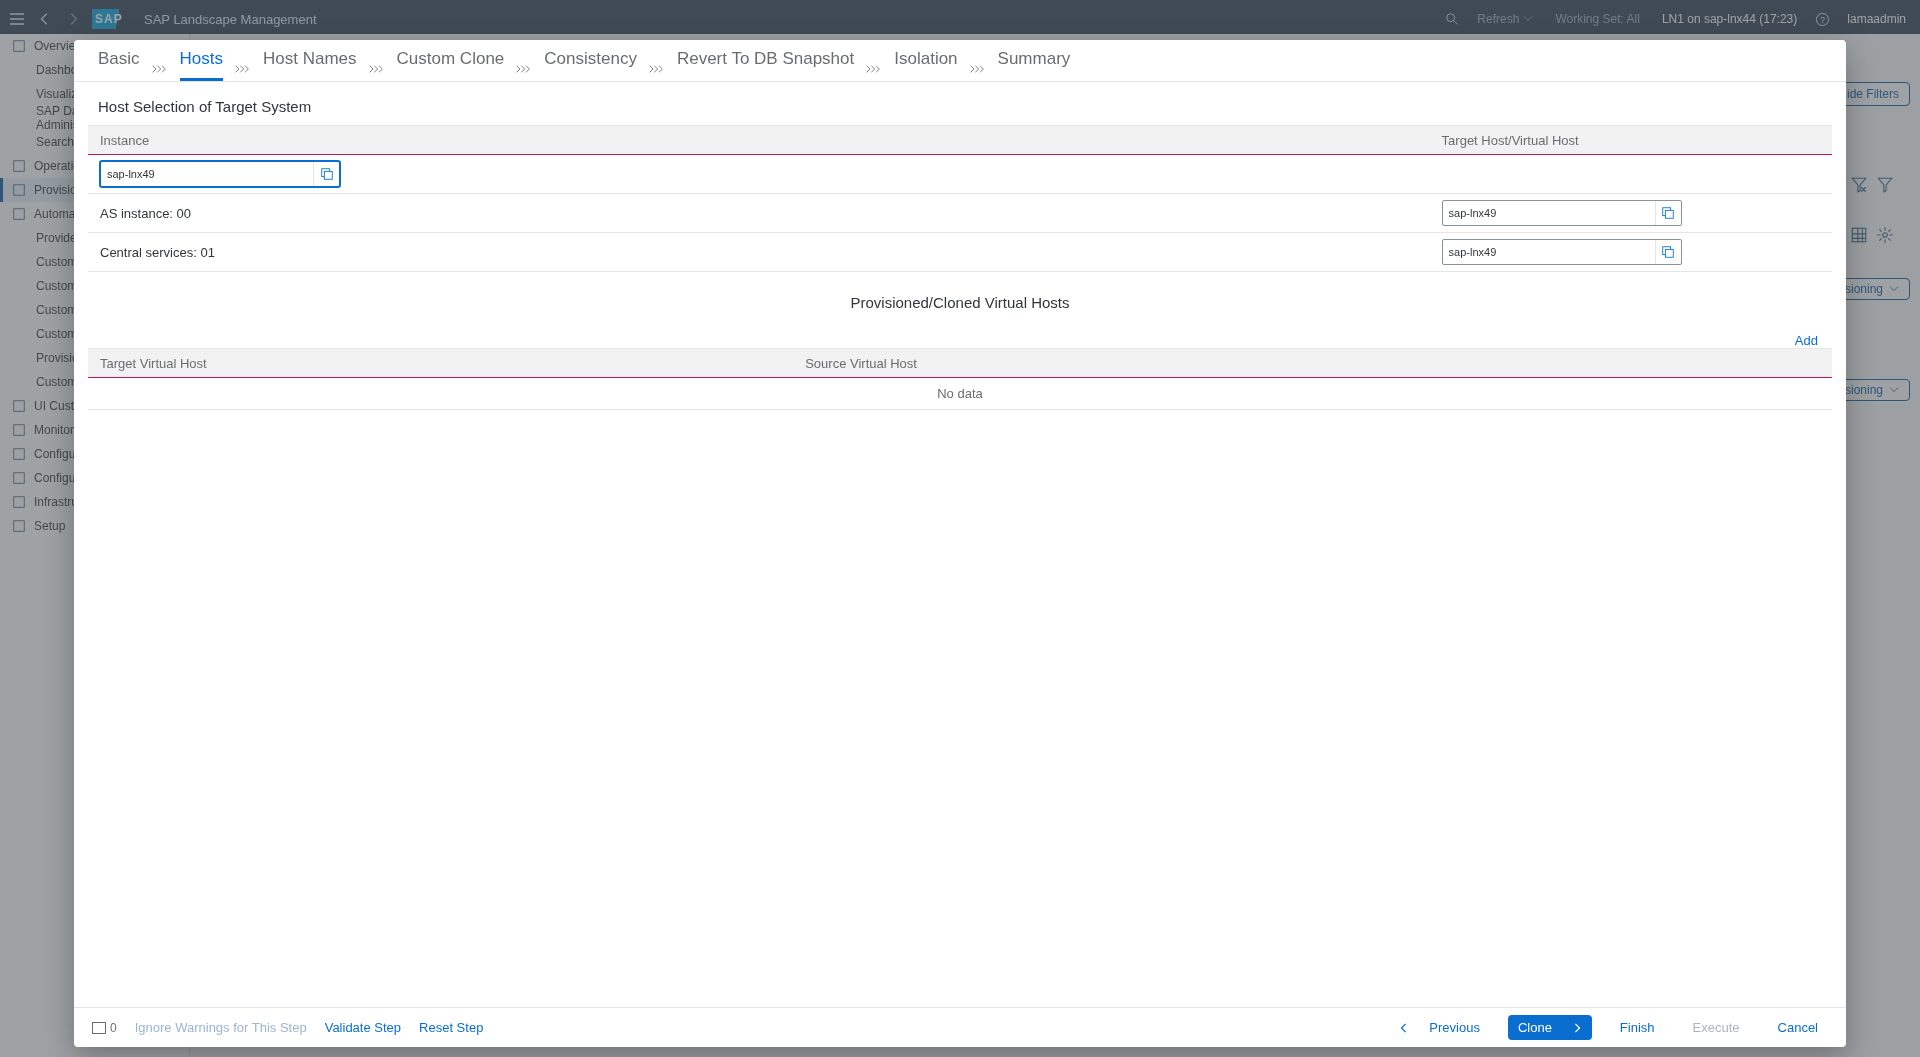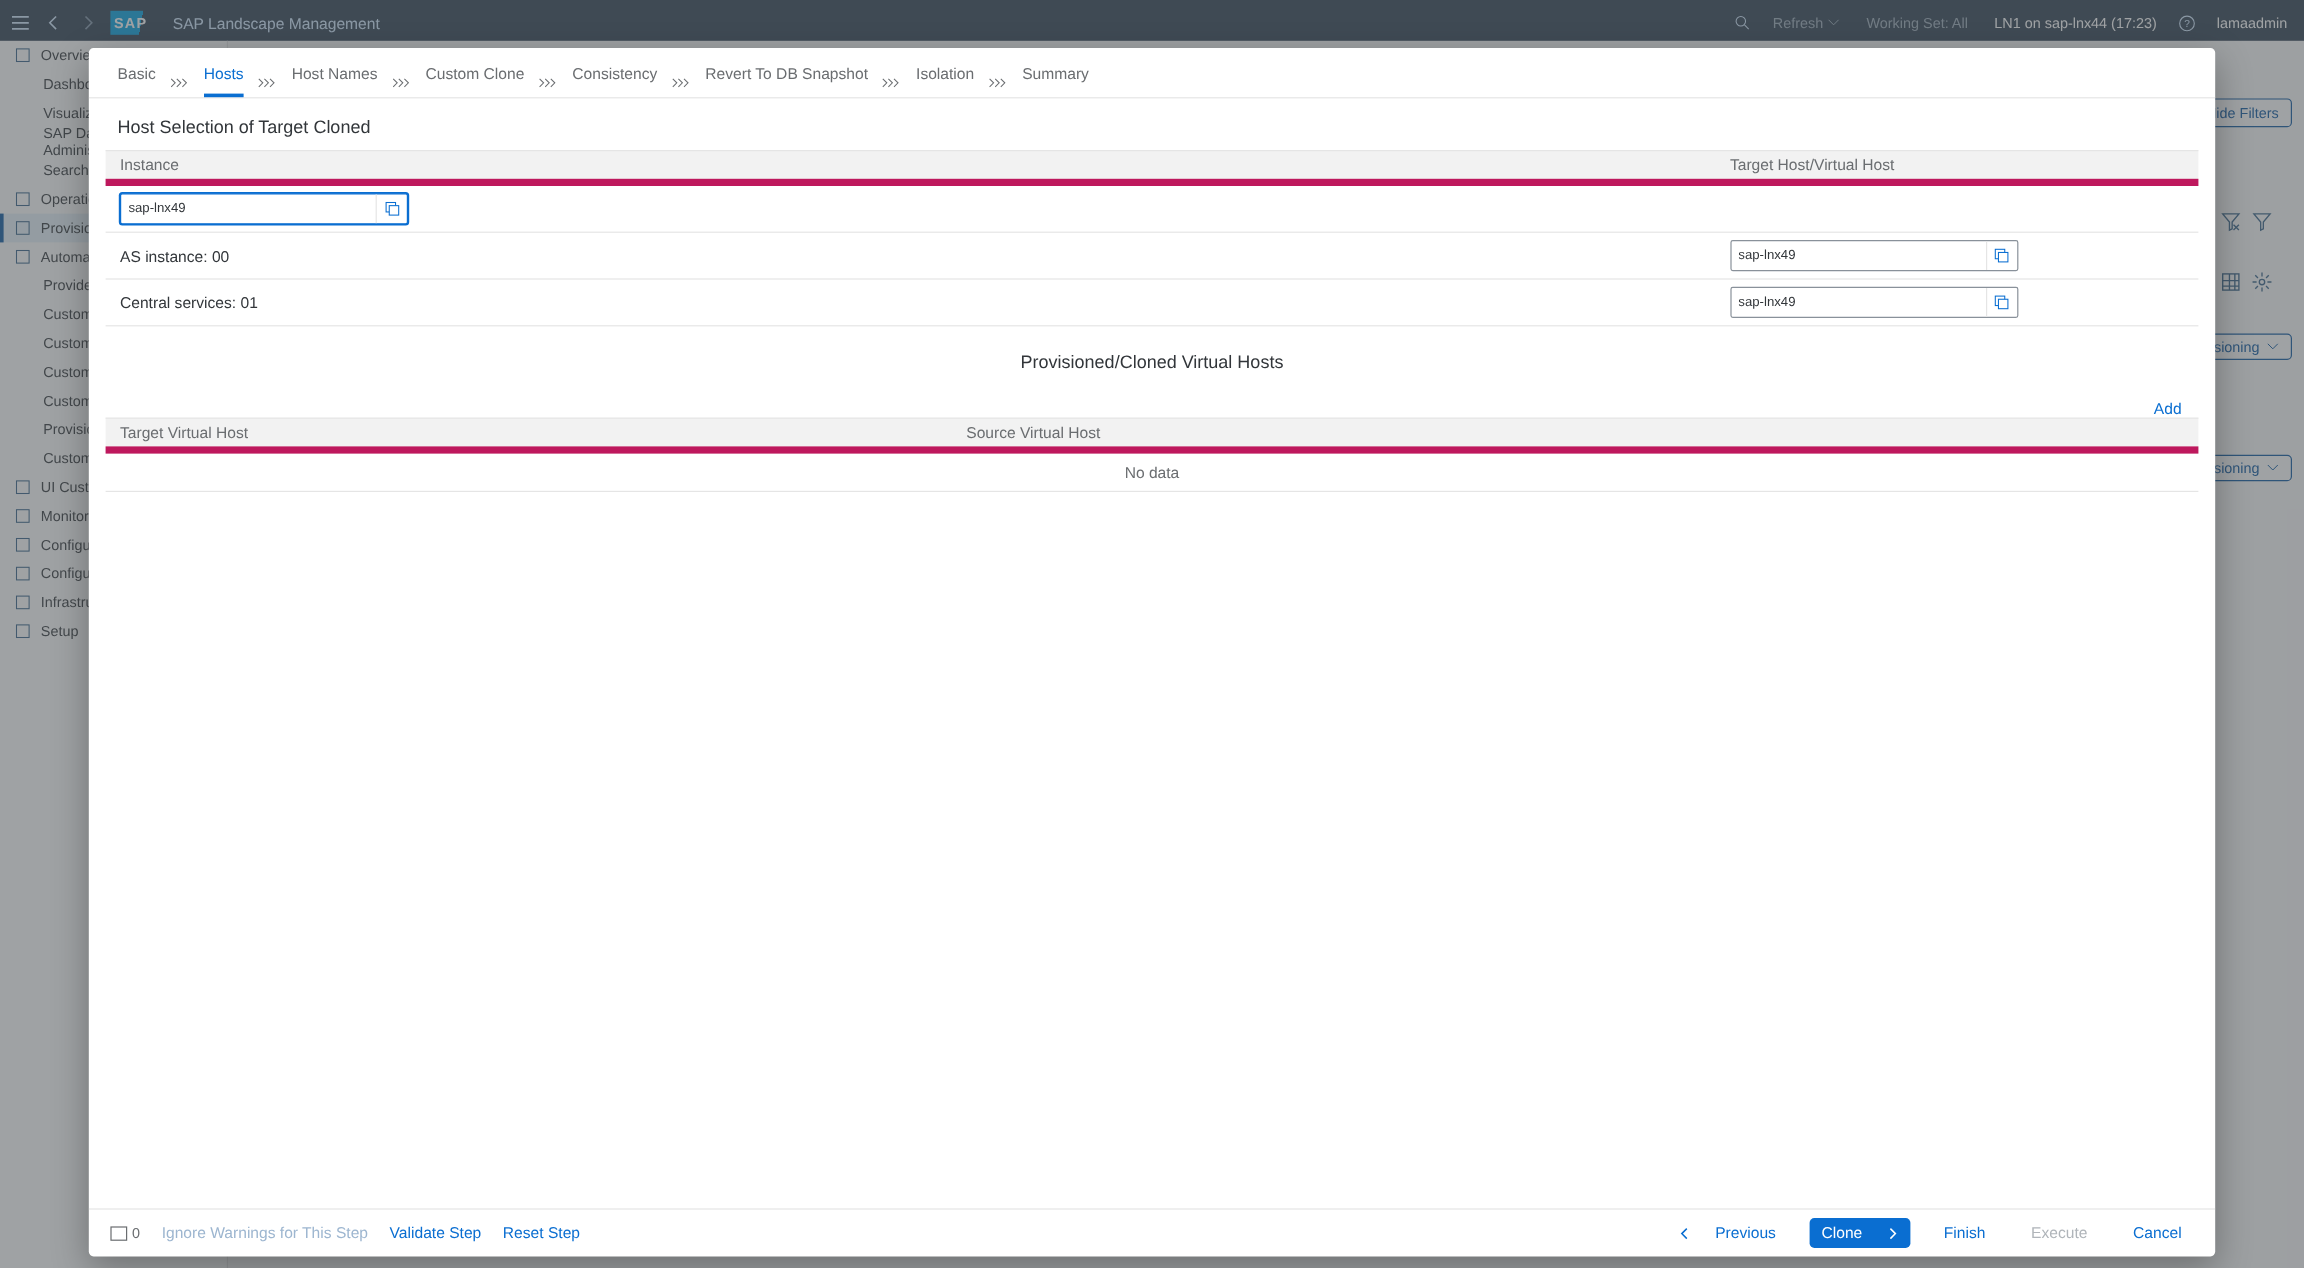--- a/index.html
+++ b/index.html
@@ -90,34 +90,34 @@
   .info-ic { width:17px; height:17px; border:1px solid #0a6ed1; color:#0a6ed1; display:flex; align-items:center; justify-content:center; font-size:11px; font-style:italic; font-family:serif;}
   .dlg-sub { color:#6a6d70; font-size:12px; margin-top:6px; }
   .dlg-actions { margin-left:auto; display:flex; gap:20px; }
   .linkbtn { color:#0a6ed1; font-size:13px; cursor:pointer; }
   .linkbtn.disabled { color:#9db6d0; cursor:default; }
   
   .wizard {
     height:42px; border-bottom:1px solid #e5e5e5;
     display:flex; align-items:flex-end; gap:12px; padding:0 24px;
   }
-  .wstep { font-size:13px; color:#6a6d70; padding:10px 0 12px 0; cursor:pointer; white-space:nowrap;}
+  .wstep { font-size:17px; color:#6a6d70; padding:10px 0 12px 0; cursor:pointer; white-space:nowrap;}
   .wstep.active { color:#0a6ed1; border-bottom:3px solid #0a6ed1; padding-bottom:9px;}
   .wsep { color:#6a6d70; display:flex; align-items:center; padding-bottom:6px;}
   .wsep svg{width:16px;height:12px;}
   
   .dlg-body { flex:1; overflow:auto; padding:0 14px; }
   .section-title { font-size:15px; color:#32363a; padding:16px 10px 10px 10px; }
   .sec-head-row { display:flex; align-items:center;flex-direction:column; }
   .sec-head-row .section-title{ padding-top:22px; padding-bottom:12px;}
   .addlink { margin-left:auto; color:#0a6ed1; font-size:13px; cursor:pointer; padding-right:14px; padding-top:10px;}
   .thead {
     background:#f2f2f2; height:30px;
     display:flex; align-items:center; padding:0 12px;
-    color:#6a6d70; font-size:13px; border-top:1px solid #e5e5e5;border-bottom:6px solid #be185d;
+    color:#6a6d70; font-size:13px; border-top:1px solid #e5e5e5;border-bottom:1px solid #be185d;
   }
   .thead.cols2 .c1{flex:0 0 78%;}
   .thead.cols2 .c2{flex:1;}
   .thead.vh .c1{flex:0 0 41%;} .thead.vh .c2{flex:1;}
   .trow {
     min-height:32px; display:flex; align-items:center; padding:6px 12px;
     border-bottom:1px solid #e5e5e5; font-size:13px;
   }
   .trow .c1{flex:0 0 78%; color:#32363a;}
   .trow .c2{flex:1;}
@@ -368,21 +368,21 @@
         <div class="wstep">Isolation</div>
         <div class="wsep">
           <svg viewBox="0 0 24 12">
             <path d="M1 1l5 5-5 5M8 1l5 5-5 5M15 1l5 5-5 5" stroke="#6a6d70" fill="none" stroke-width="1.3"></path>
           </svg>
         </div>
         <div class="wstep">Summary</div>
       </div>
 
     <div class="dlg-body">
-      <div class="section-title">Host Selection of Target Cloned</div>
+      <div class="section-title">Host Selection of Target System</div>
       <div class="thead cols2">
         <div class="c1">Instance</div>
         <div class="c2">Target Host/Virtual Host</div>
       </div>
       <div id="s1rows">
           <div class="trow">
             <div class="c2">
               <div class="valuehelp focus">
                 <input value="sap-lnx49" style="">
                 <div class="vh-btn">

